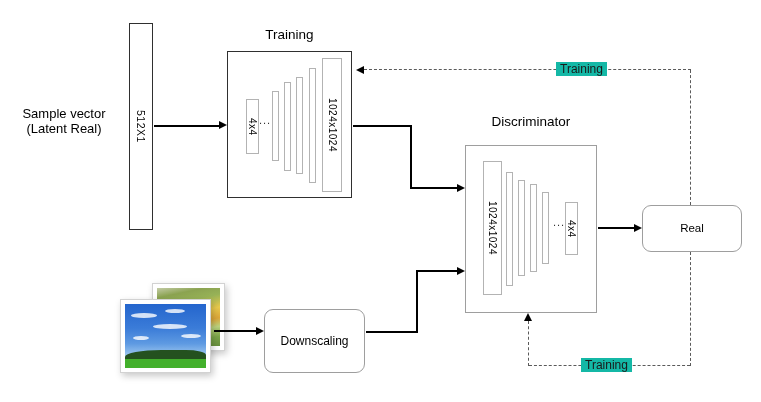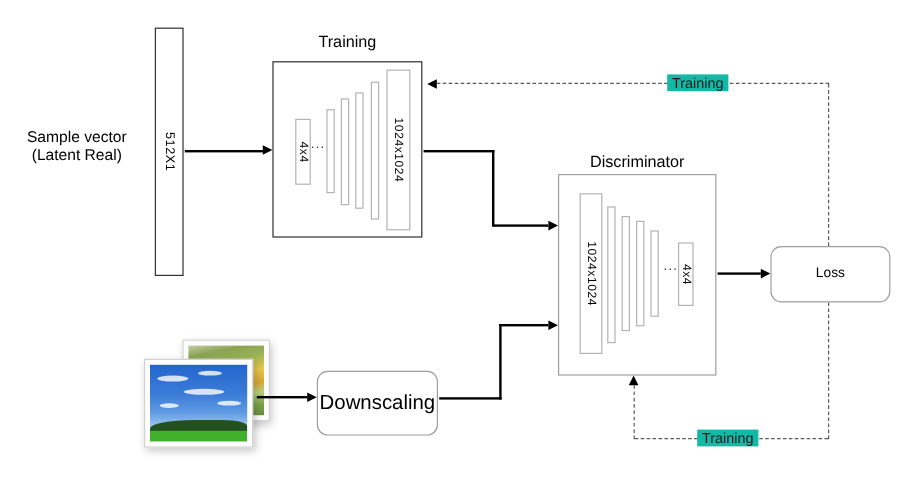--- a/index.html
+++ b/index.html
@@ -67,41 +67,41 @@
     <div class="layer-bar" style="left:94px;top:6px;width:20px;height:134px;">
       <span class="vtext">1024x1024</span>
     </div>
   </div>
 
   <div class="line-h" style="left:353px;top:125px;width:59px;"></div>
   <div class="line-v" style="left:410px;top:125px;height:63px;"></div>
   <div class="line-h" style="left:410px;top:187px;width:47px;"></div>
   <div class="arr arr-r" style="left:457px;top:184px;"></div>
 
-  <div class="lbl title" style="left:465px;top:127px;width:132px;">Discriminator</div>
+  <div class="lbl title" style="left:465px;top:114px;width:132px;">Discriminator</div>
   <div class="box light-box" style="left:465px;top:145px;width:132px;height:168px;">
     <div class="layer-bar" style="left:17px;top:15px;width:19px;height:134px;">
       <span class="vtext">1024x1024</span>
     </div>
     <div class="layer-bar" style="left:40px;top:26px;width:7px;height:114px;"></div>
     <div class="layer-bar" style="left:52px;top:34px;width:7px;height:96px;"></div>
     <div class="layer-bar" style="left:64px;top:38px;width:7px;height:88px;"></div>
     <div class="layer-bar" style="left:76px;top:46px;width:7px;height:72px;"></div>
     <div class="dots" style="left:87px;top:70px;">...</div>
     <div class="layer-bar" style="left:99px;top:56px;width:13px;height:53px;">
       <span class="vtext">4x4</span>
     </div>
   </div>
 
   <div class="line-h" style="left:598px;top:227px;width:36px;"></div>
   <div class="arr arr-r" style="left:634px;top:224px;"></div>
 
   <div class="box light-box rounded" style="left:642px;top:205px;width:100px;height:47px;z-index:2;">
     <div class="loss-text">
-      <div>Loss</div>
+      <div>Real</div>
     </div>
   </div>
 
 
   <div class="photo" style="left:152px;top:283px;width:73px;height:68px;">
     <div class="photo-img img-back"></div>
   </div>
   <div class="photo" style="left:120px;top:299px;width:91px;height:74px;">
     <div class="photo-img img-front">
       <div class="cloud" style="left:6px;top:9px;width:26px;height:5px;"></div>
@@ -110,21 +110,21 @@
       <div class="cloud" style="left:56px;top:30px;width:20px;height:4px;"></div>
       <div class="cloud" style="left:8px;top:32px;width:16px;height:4px;"></div>
       <div class="treeline"></div>
       <div class="grass"></div>
     </div>
   </div>
 
   <div class="line-h" style="left:214px;top:330px;width:42px;"></div>
   <div class="arr arr-r" style="left:256px;top:327px;"></div>
 
-  <div class="box light-box rounded" style="left:264px;top:309px;width:101px;height:54px;font-size:17px;">
+  <div class="box light-box rounded" style="left:264px;top:309px;width:101px;height:64px;font-size:12px;">
     <span>Downscaling</span>
   </div>
 
   <div class="line-h" style="left:366px;top:331px;width:52px;"></div>
   <div class="line-v" style="left:416px;top:270px;height:63px;"></div>
   <div class="line-h" style="left:416px;top:270px;width:41px;"></div>
   <div class="arr arr-r" style="left:457px;top:267px;"></div>
 
   <div class="arr arr-l" style="left:356px;top:66px;"></div>
   <div class="dash-h" style="left:364px;top:69px;width:327px;"></div>

